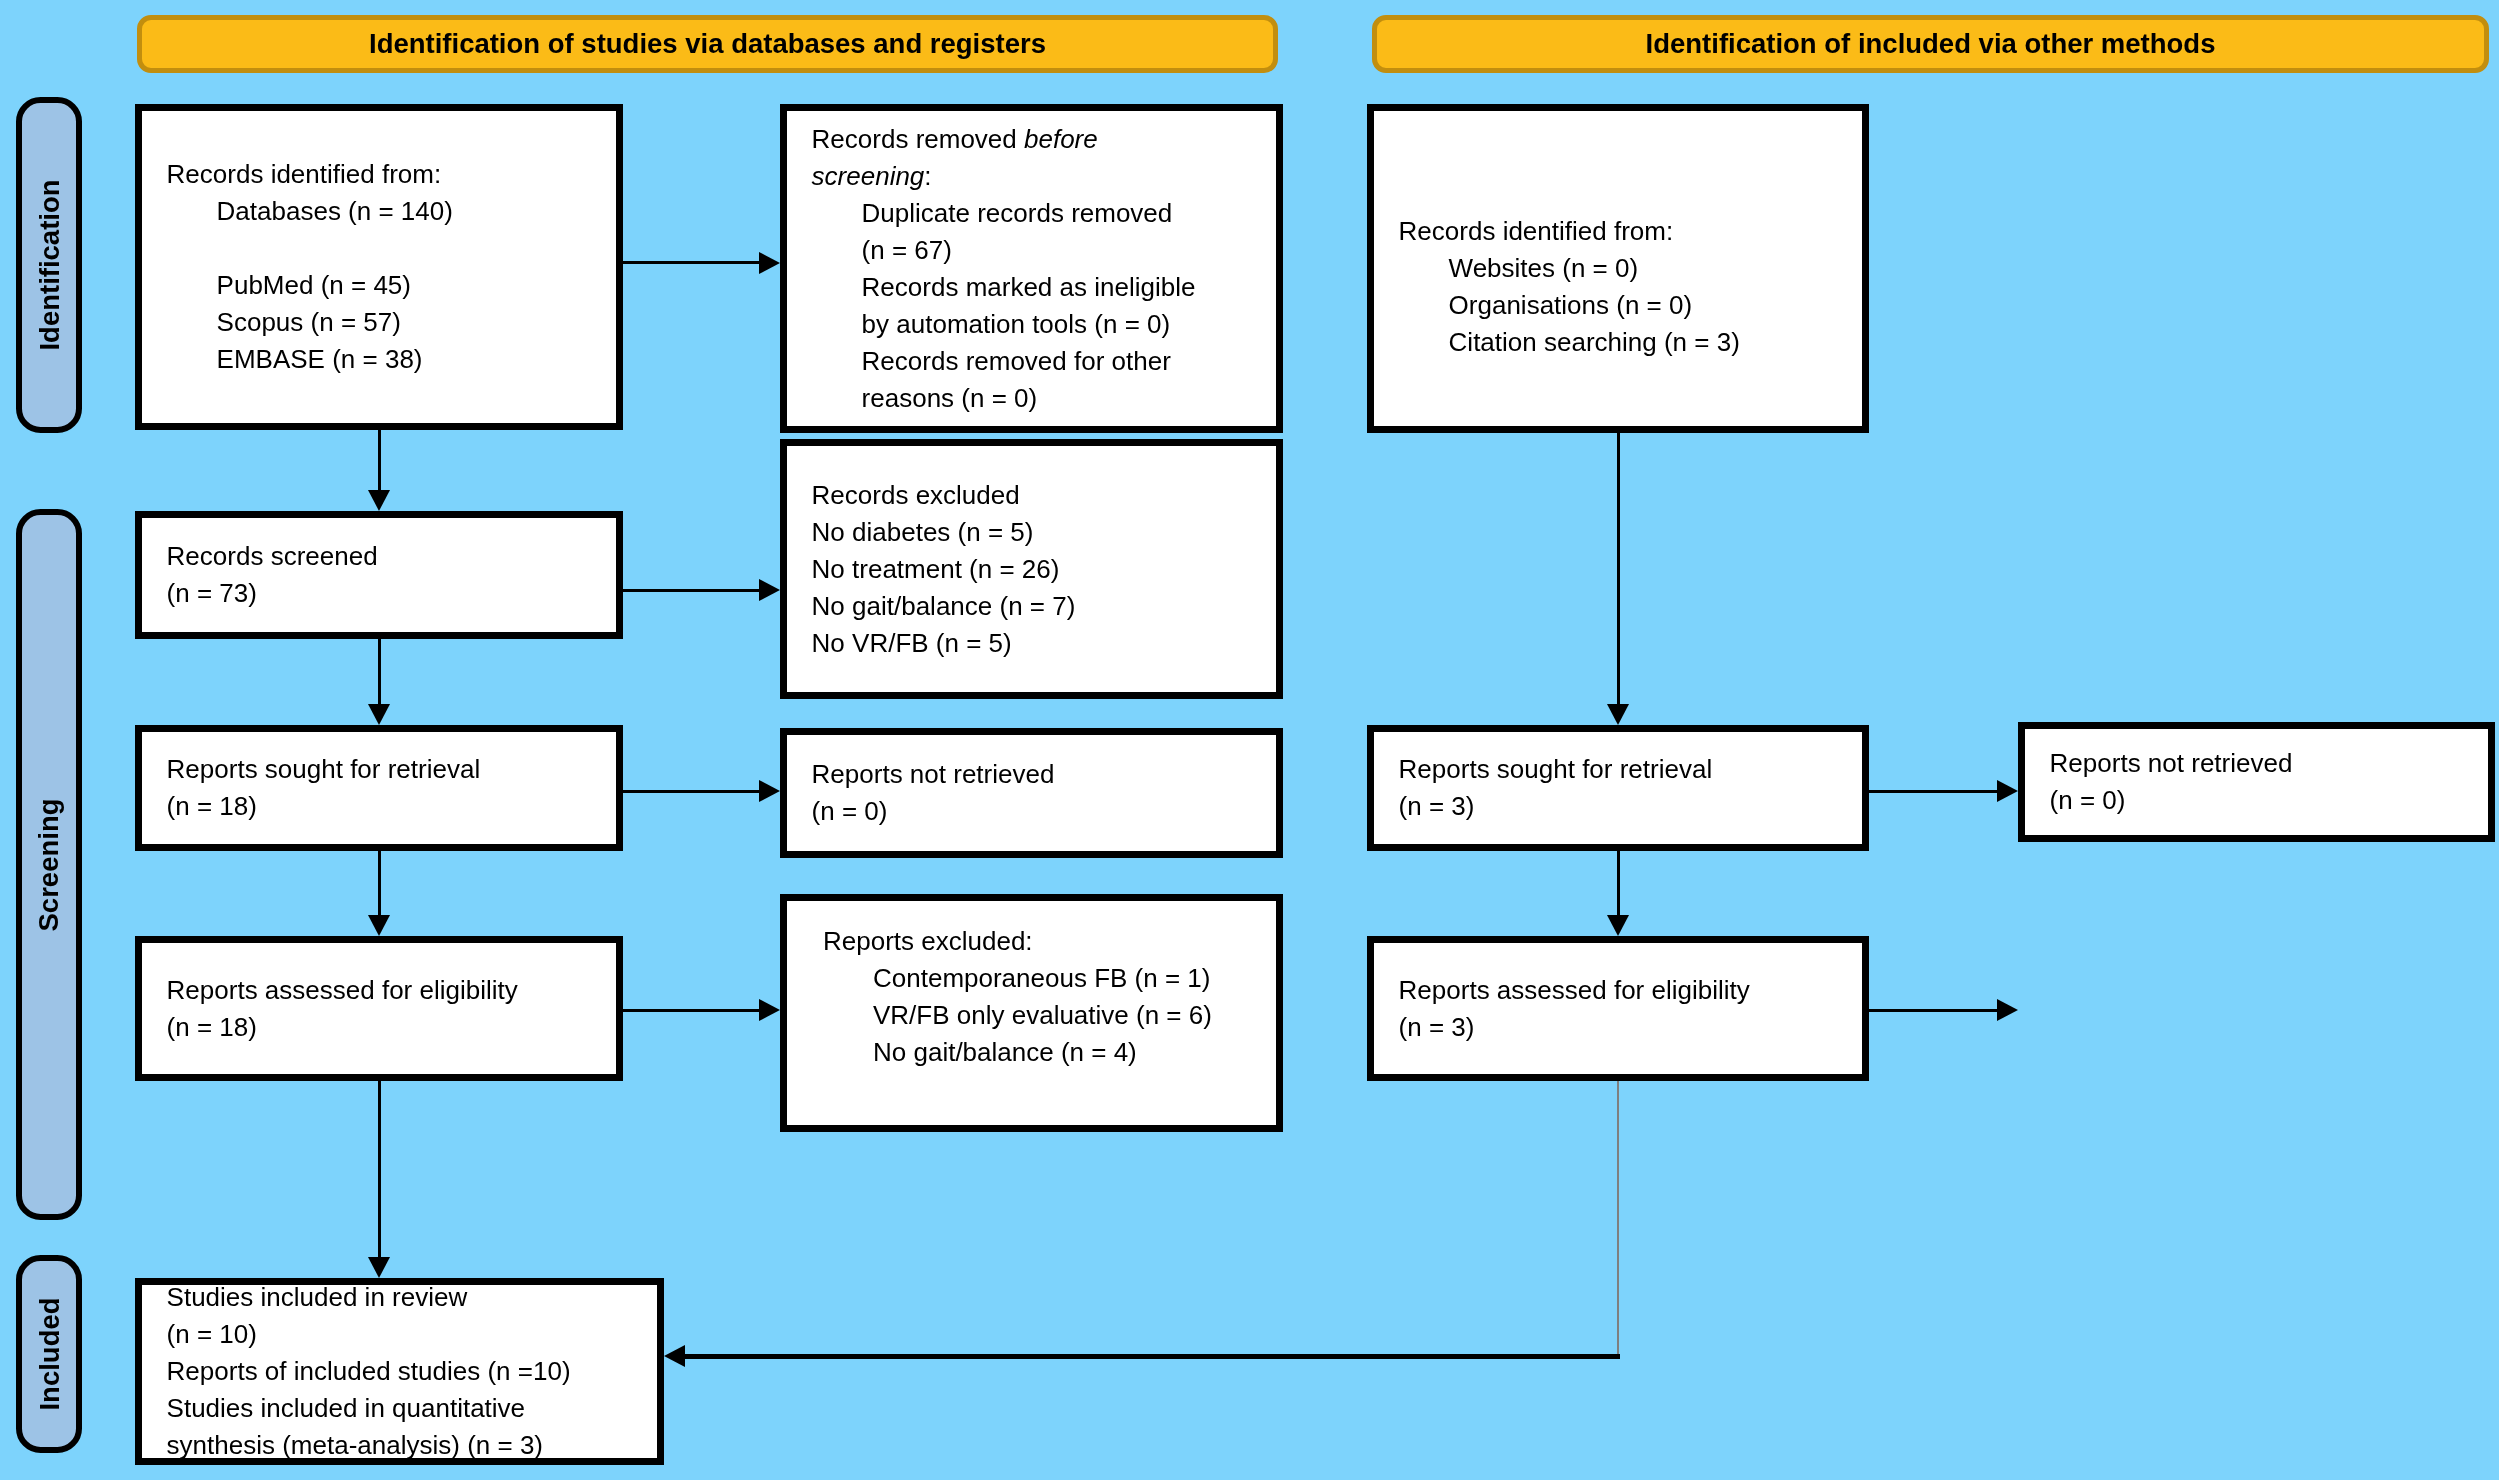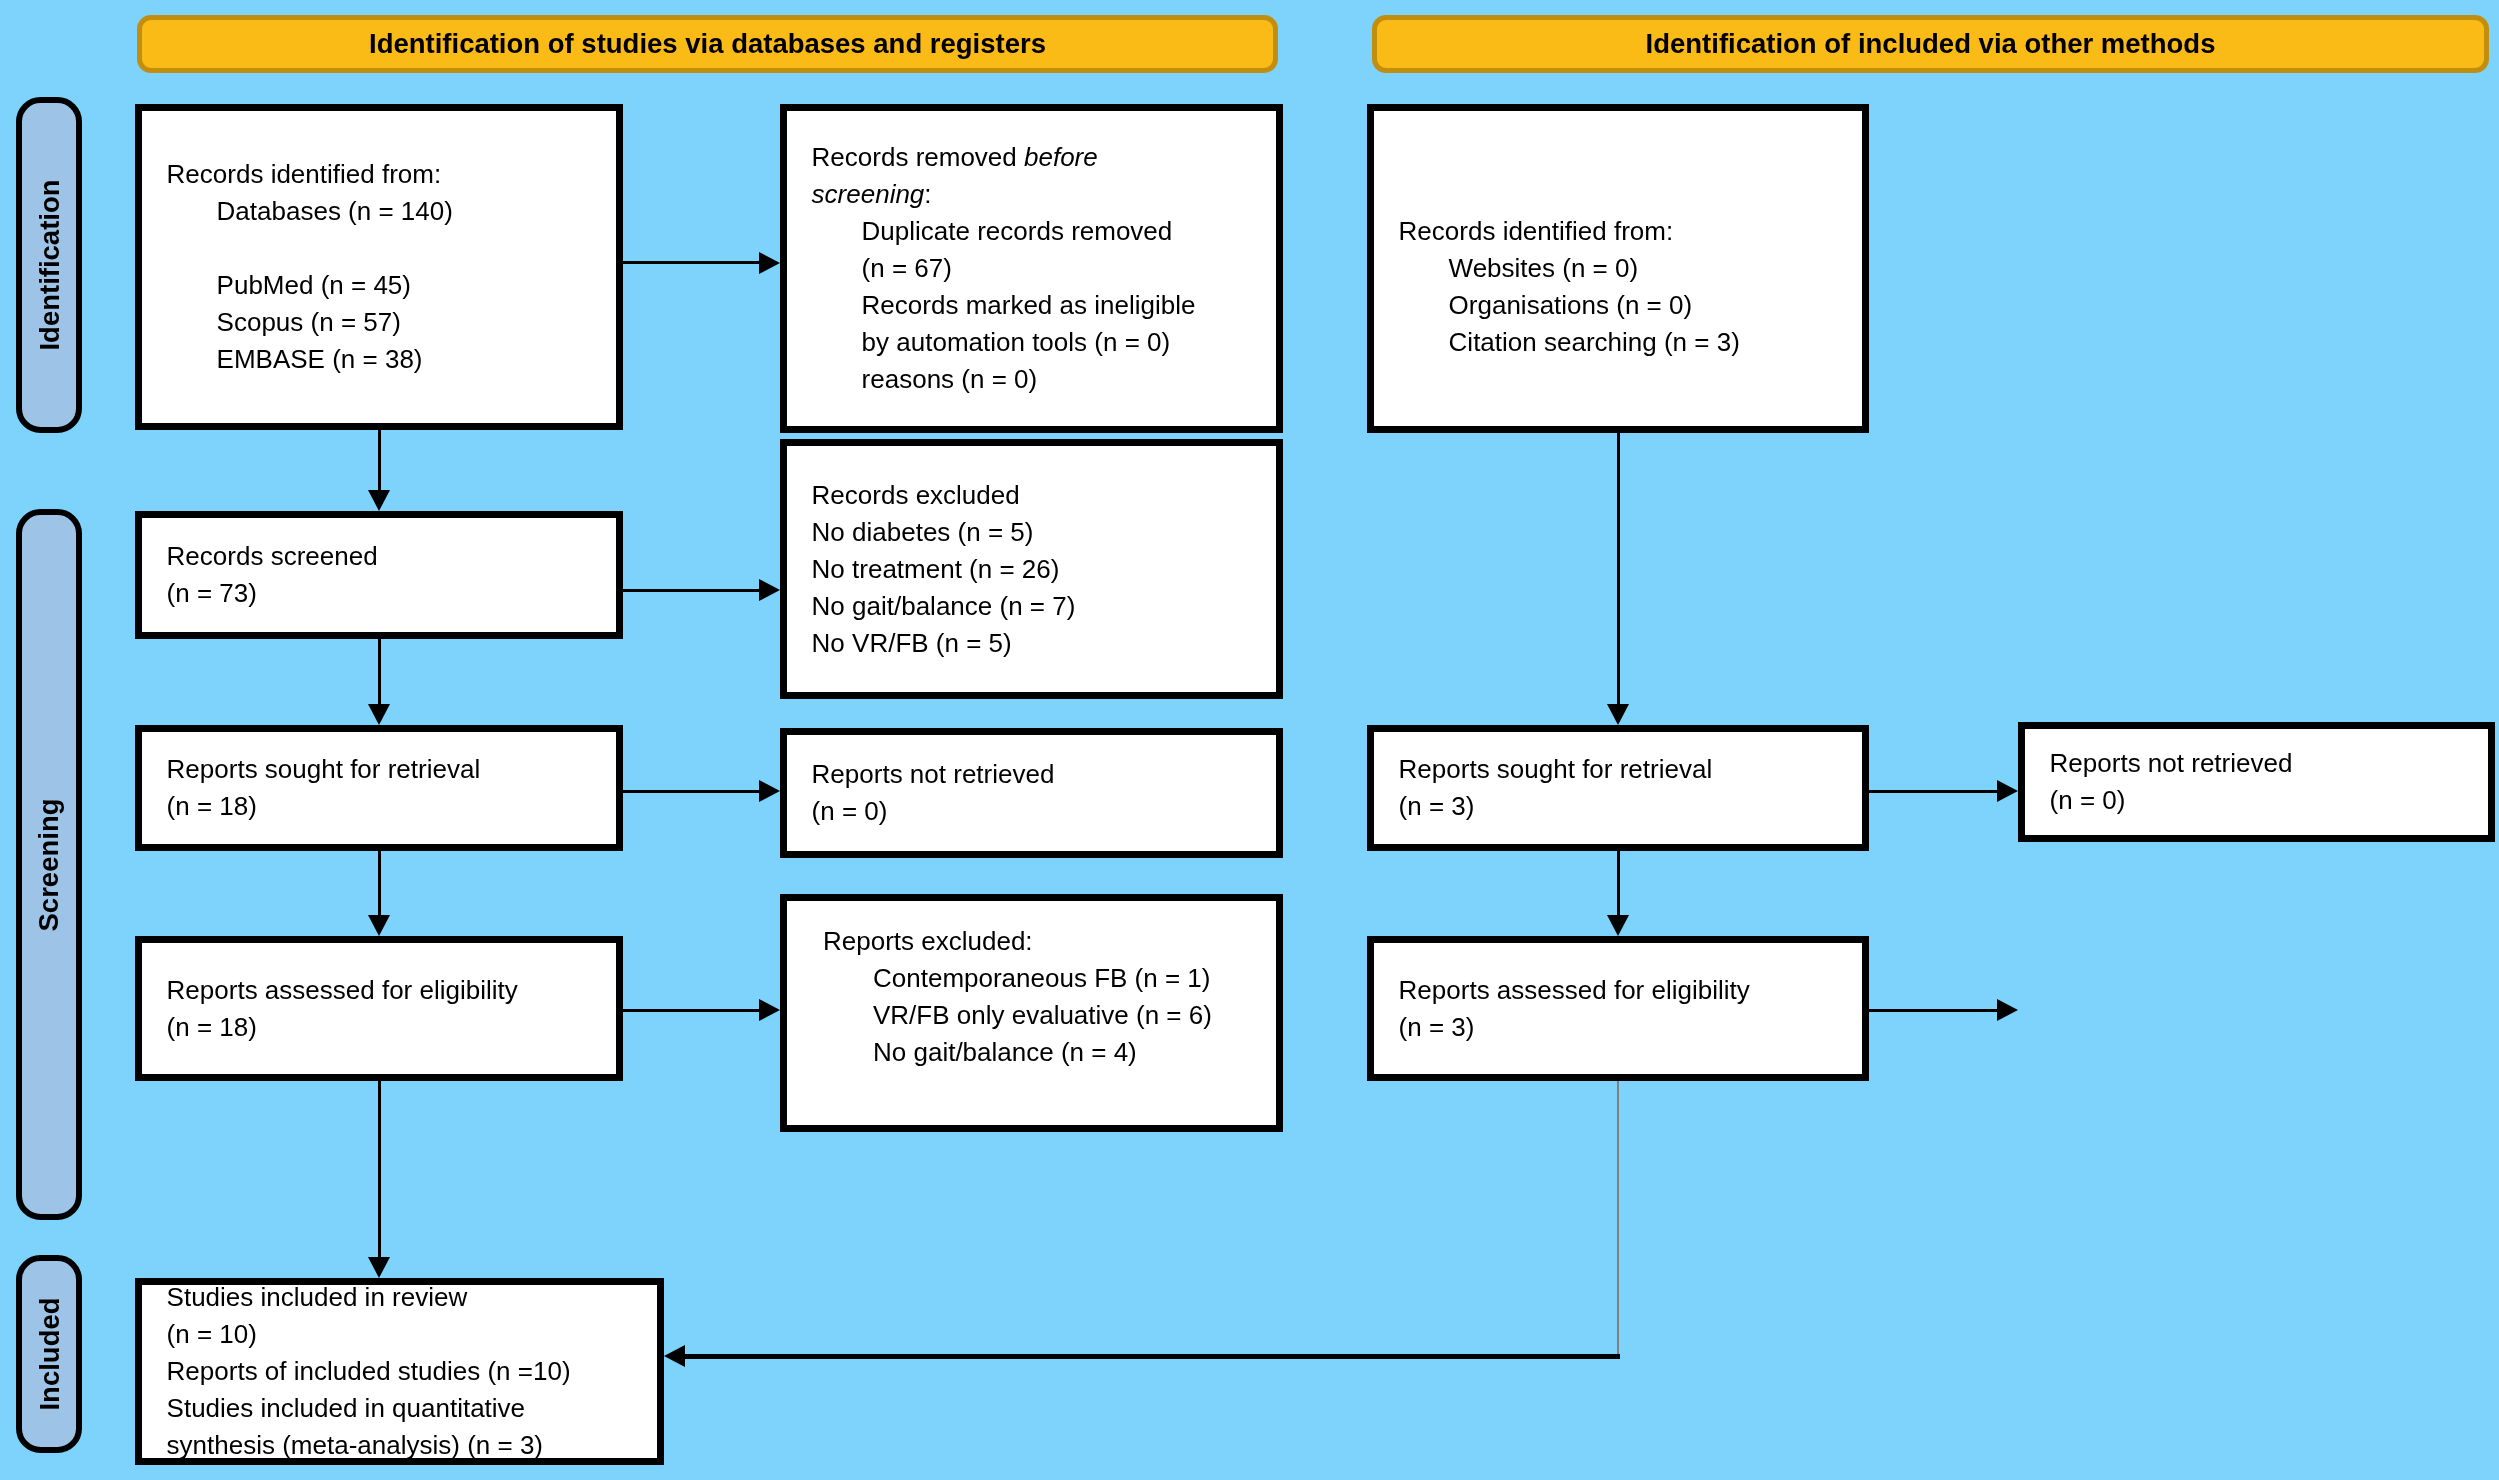--- a/index.html
+++ b/index.html
@@ -73,20 +73,21 @@
       <div class="bline ind"><span>Scopus (n = 57)</span></div>
       <div class="bline ind"><span>EMBASE (n = 38)</span></div>
     </div>
     <div class="box" style="left: 780px; top: 104px; width: 503px; height: 329px;">
       <div class="bline"><span>Records removed </span><span class="it">before</span></div>
       <div class="bline"><span class="it">screening</span><span>:</span></div>
       <div class="bline ind"><span>Duplicate records removed</span></div>
       <div class="bline ind"><span>(n = 67)</span></div>
       <div class="bline ind"><span>Records marked as ineligible</span></div>
       <div class="bline ind"><span>by automation tools (n = 0)</span></div>
+      <div class="bline ind"><span>Records removed for other</span></div>
       <div class="bline ind"><span>reasons (n = 0)</span></div>
     </div>
     <div class="box" style="left: 1367px; top: 104px; width: 502px; height: 329px;">
       <div class="bline"><span></span></div>
       <div class="bline"><span>Records identified from:</span></div>
       <div class="bline ind"><span>Websites (n = 0)</span></div>
       <div class="bline ind"><span>Organisations (n = 0)</span></div>
       <div class="bline ind"><span>Citation searching (n = 3)</span></div>
     </div>
     <div class="box" style="left: 135px; top: 511px; width: 488px; height: 128px;">

